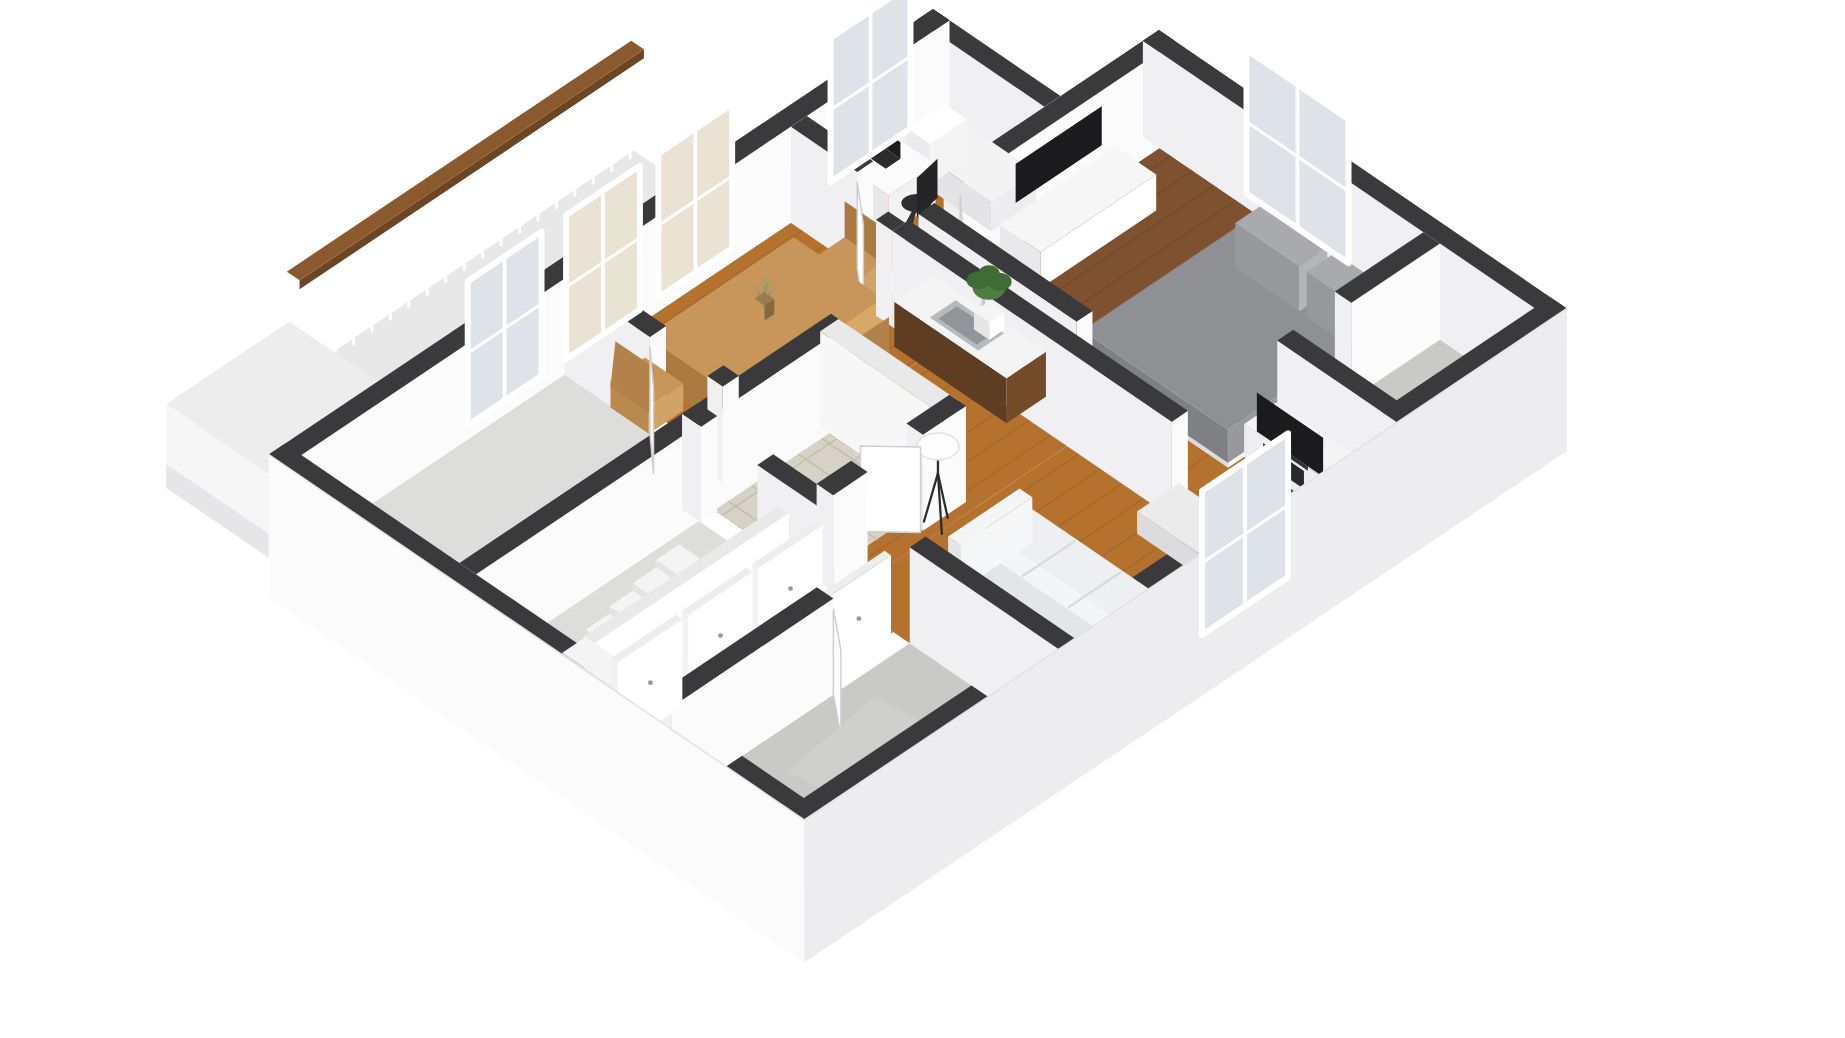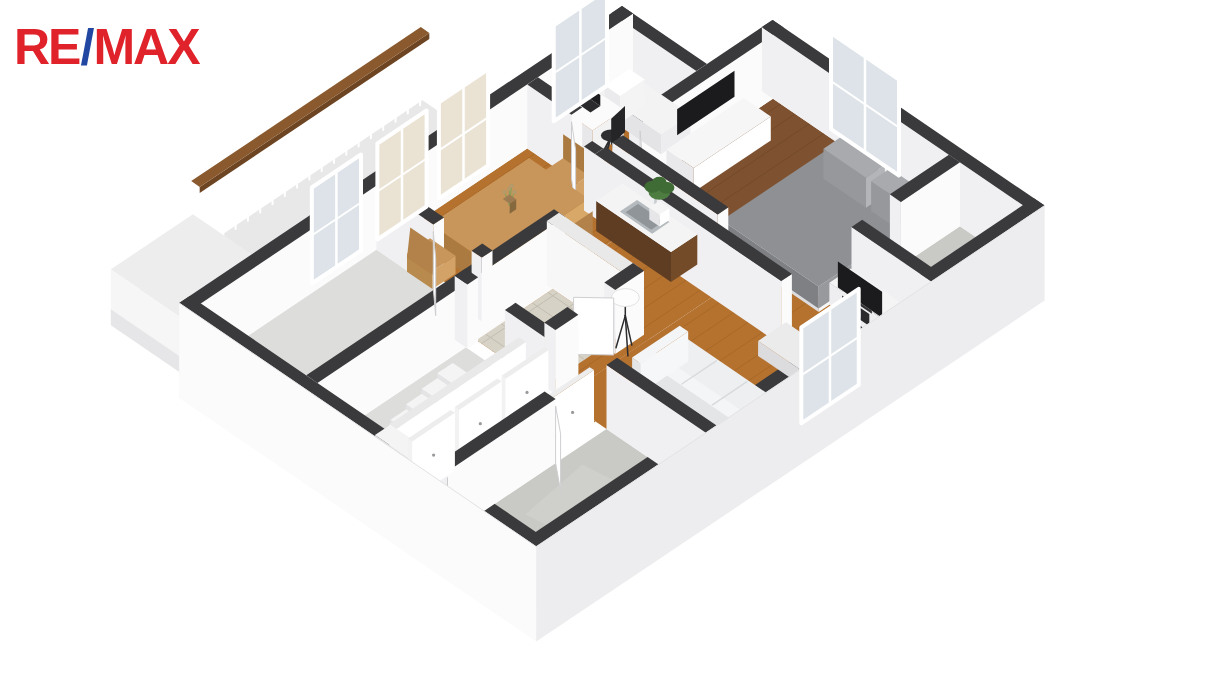--- a/index.html
+++ b/index.html
@@ -8,23 +8,20 @@
   .logo{position:absolute;left:14px;top:22px;font-weight:bold;font-size:50px;
         letter-spacing:-2px;line-height:1;user-select:none;}
   .logo .re,.logo .max{color:var(--brand-red,#e0232b);}
   .logo .slash{color:var(--brand-blue,#2147a3);padding:0 1px;}
   svg{position:absolute;left:0;top:0;}
 </style>
 </head>
 <body>
 
 <div class="stage" style="--brand-red: #e0232b; --brand-blue: #2147a3;">
-  <div class="logo">
-    <span class="re">RE</span><span class="slash">/</span><span class="max">MAX</span>
-  </div>
   <svg id="plan" width="1230" height="692" viewBox="0 0 1230 692">
       <g>
         <polygon points="622,6 179.2,303 179.2,398 622,101" fill="#f5f5f6"></polygon>
         <polygon points="622,6 707,64 707,159 622,101" fill="#fdfdfe"></polygon>
         <polygon points="772.6,20 707,64 707,159 772.6,115" fill="#fcfcfd"></polygon>
       </g>
       <g>
         <polygon points="422.5,100.3 110.9,309.3 110.9,325.3 422.5,116.3" fill="#f0f0f1"></polygon>
         <polygon points="110.9,309.3 187.4,361.5 187.4,377.5 110.9,325.3" fill="#e6e6e8"></polygon>
         <polygon points="422.5,100.3 499,152.5 187.4,361.5 110.9,309.3" fill="#e8e8e9"></polygon>

